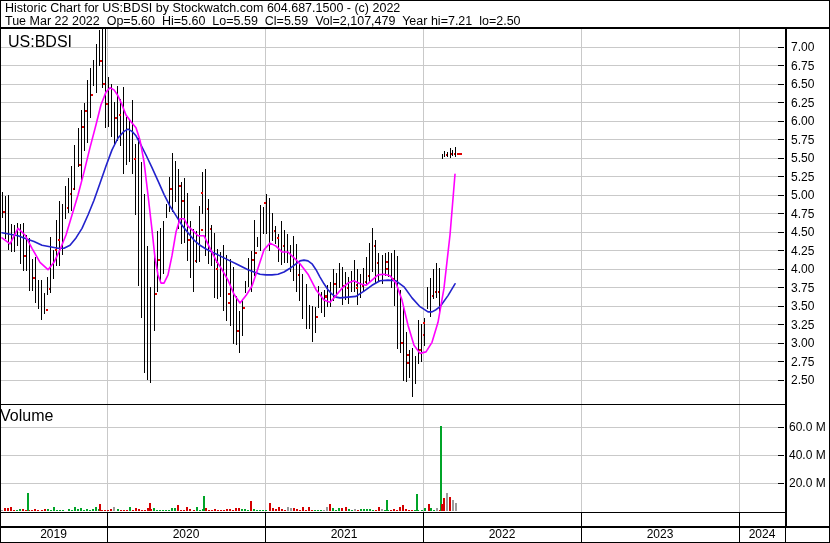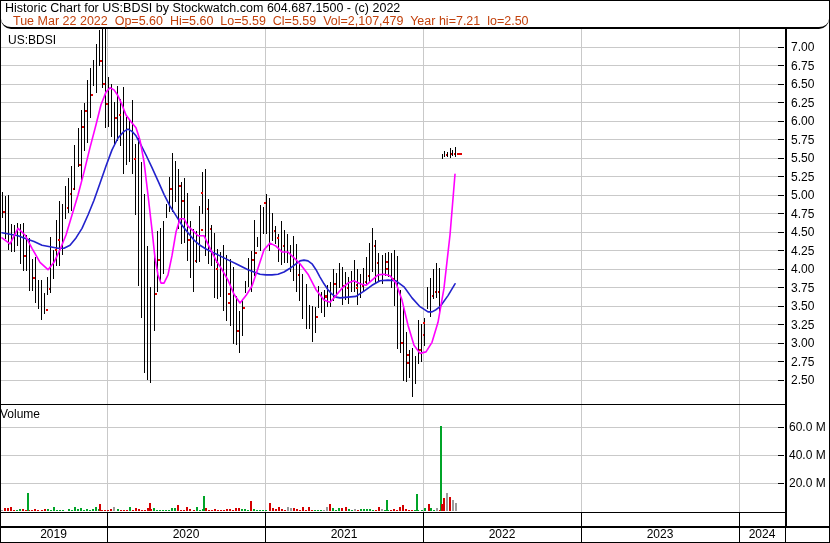--- a/index.html
+++ b/index.html
@@ -1,22 +1,22 @@
 <!DOCTYPE html>
 <html><head>
 <meta charset="utf-8">
 <style>
   html,body{margin:0;padding:0;background:#fff;}
   .screen{position:relative;width:830px;height:543px;background:#ffffff;overflow:hidden;
           font-family:"Liberation Sans","DejaVu Sans",sans-serif;}
   .hdr{position:absolute;left:1px;top:1px;width:828px;height:26px;background:#fff;
-       border-bottom:2px solid #000;z-index:2;border-radius:10px;}
+       border-bottom:2px solid #000;z-index:2;}
   .hdr .t1{position:absolute;left:4px;top:0px;font-size:12.5px;color:#000;white-space:pre;}
-  .hdr .t2{position:absolute;left:12px;top:13px;font-size:12.5px;color:#c2410c;white-space:pre;}
-  .ovl{position:absolute;z-index:2;font-size:12px;color:#000;white-space:pre;}
+  .hdr .t2{position:absolute;left:4px;top:13px;font-size:12.5px;color:#000000;white-space:pre;}
+  .ovl{position:absolute;z-index:2;font-size:16px;color:#000;white-space:pre;}
   #symlab{left:8px;top:33px;}
   #vollab{left:0;top:407px;}
   svg{position:absolute;left:0;top:0;z-index:1;}
 </style>
 </head>
 <body>
 
 <div class="screen">
   <div class="hdr">
     <div class="t1">Historic Chart for US:BDSI by Stockwatch.com 604.687.1500 - (c) 2022</div>

